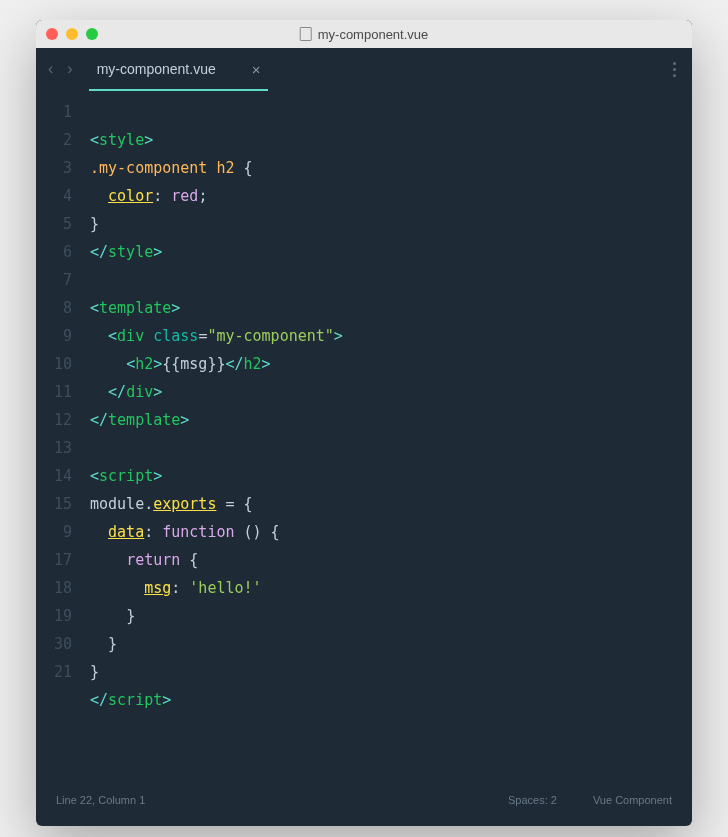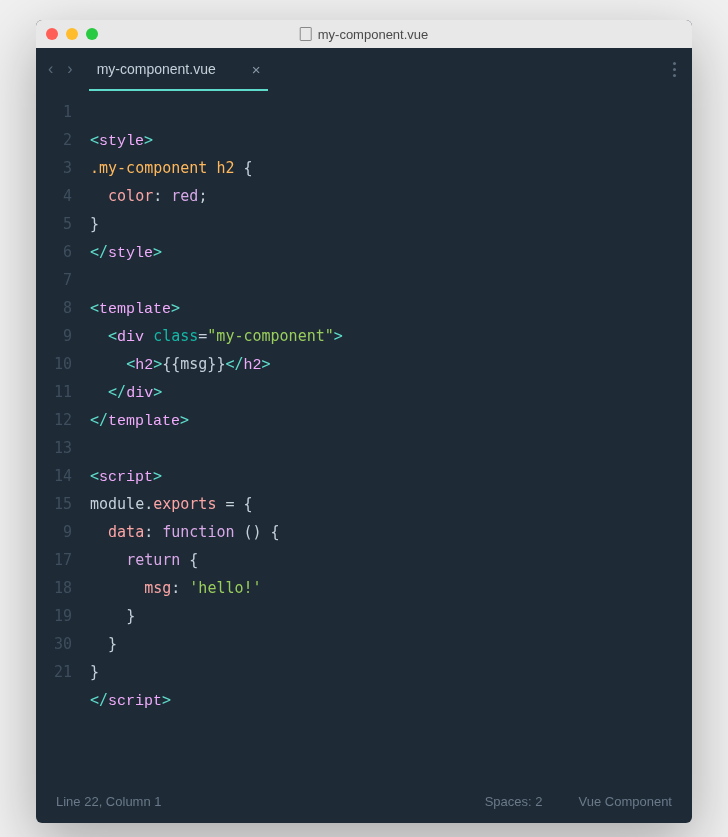--- a/index.html
+++ b/index.html
@@ -117,34 +117,34 @@
       color: #3e4e5e;
       user-select: none;
     }
     .code {
       flex: 1;
       color: #c5d0db;
       white-space: pre;
     }
     .l { display: block; height: 28px; }
     .punct { color: #5edbcb; }
-    .tag { color: #f0abfc; font-family: Liberation Mono, monospace; }
+    .tag { color: #22c55e; }
     .sel { color: #ffb85c; }
-    .prop { color: #fca5a5; }
+    .prop { color: #fde047; text-decoration: underline; }
     .val { color: #d8a8e8; }
     .attr { color: #14b8a6; }
     .str { color: #9ace5c; }
     .kw { color: #d8a8e8; }
     .txt { color: #c5d0db; }
     .statusbar {
       display: flex;
       justify-content: space-between;
-      padding: 8px 20px 14px;
+      padding: 8px 20px 20px;
       color: #6a7a8a;
-      font-size: 13px;
+      font-size: 11px;
     }
     .status-right { display: flex; gap: 36px; }
   </style>
 </head>
 <body>
 
 <div class="window">
   <div class="titlebar">
     <div class="traffic-lights">
       <div class="light red"></div>

